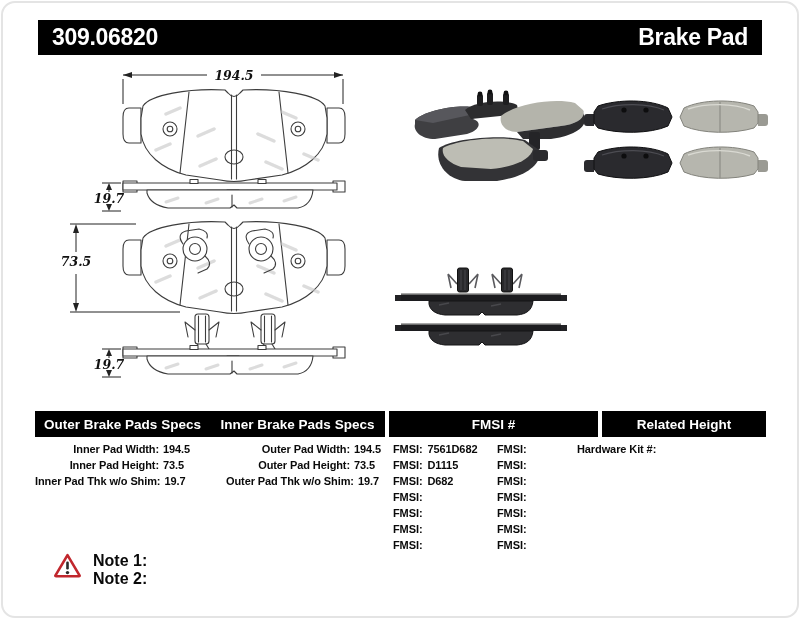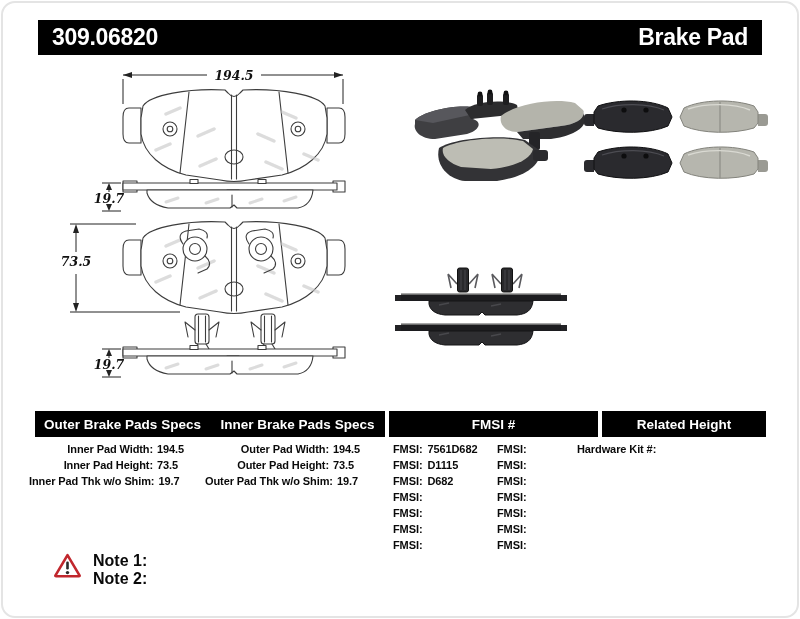--- a/index.html
+++ b/index.html
@@ -27,22 +27,22 @@
   #bar-pads{left:35px;width:350px;justify-content:space-between}
   #bar-pads .half{flex:1;text-align:center}
   #bar-fmsi{left:389px;width:209px}
   #bar-related{left:602px;width:164px}
 
   
   .spec-col{position:absolute;top:441px;font-size:11px;font-weight:bold;letter-spacing:-0.1px}
   .spec-row{display:flex;height:16px;line-height:16px;white-space:nowrap}
   .lblcol .spec-label{flex:1;text-align:right}
   .lblcol .spec-value{width:46px;margin-left:4px;text-align:left}
-  #col-inner{left:29px;width:174px}
-  #col-outer{left:205px;width:174px}
+  #col-inner{left:35px;width:174px}
+  #col-outer{left:226px;width:174px}
   #col-fmsi1{left:393px;width:100px}
   #col-fmsi2{left:497px;width:100px}
   #col-related{left:577px;width:160px}
   .leftcol .spec-label{margin-right:5px}
 
   
   .notes{position:absolute;left:93px;top:552px;font-size:16px;font-weight:bold}
   .note-line{height:18px;line-height:18px}
   .warn{position:absolute;left:54px;top:553px}
 

